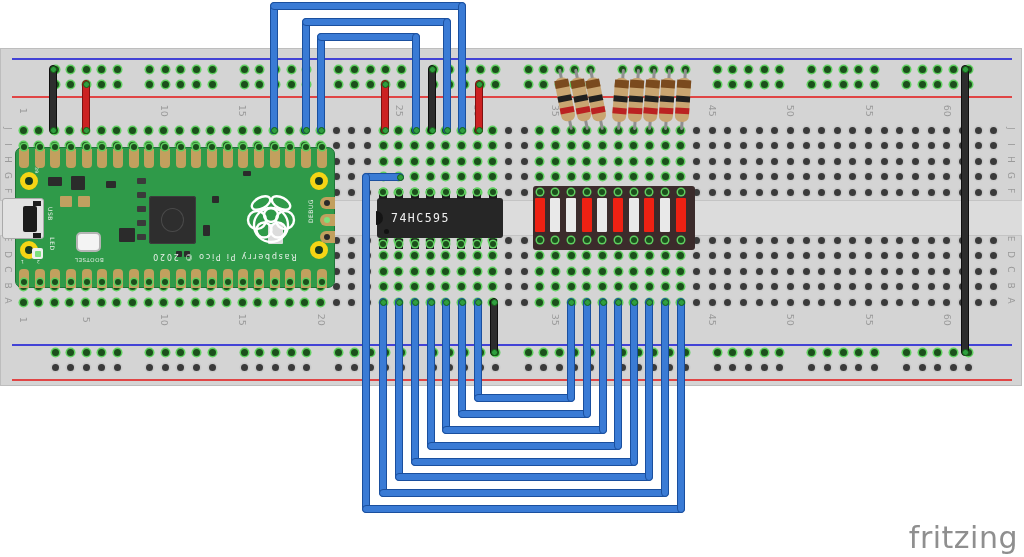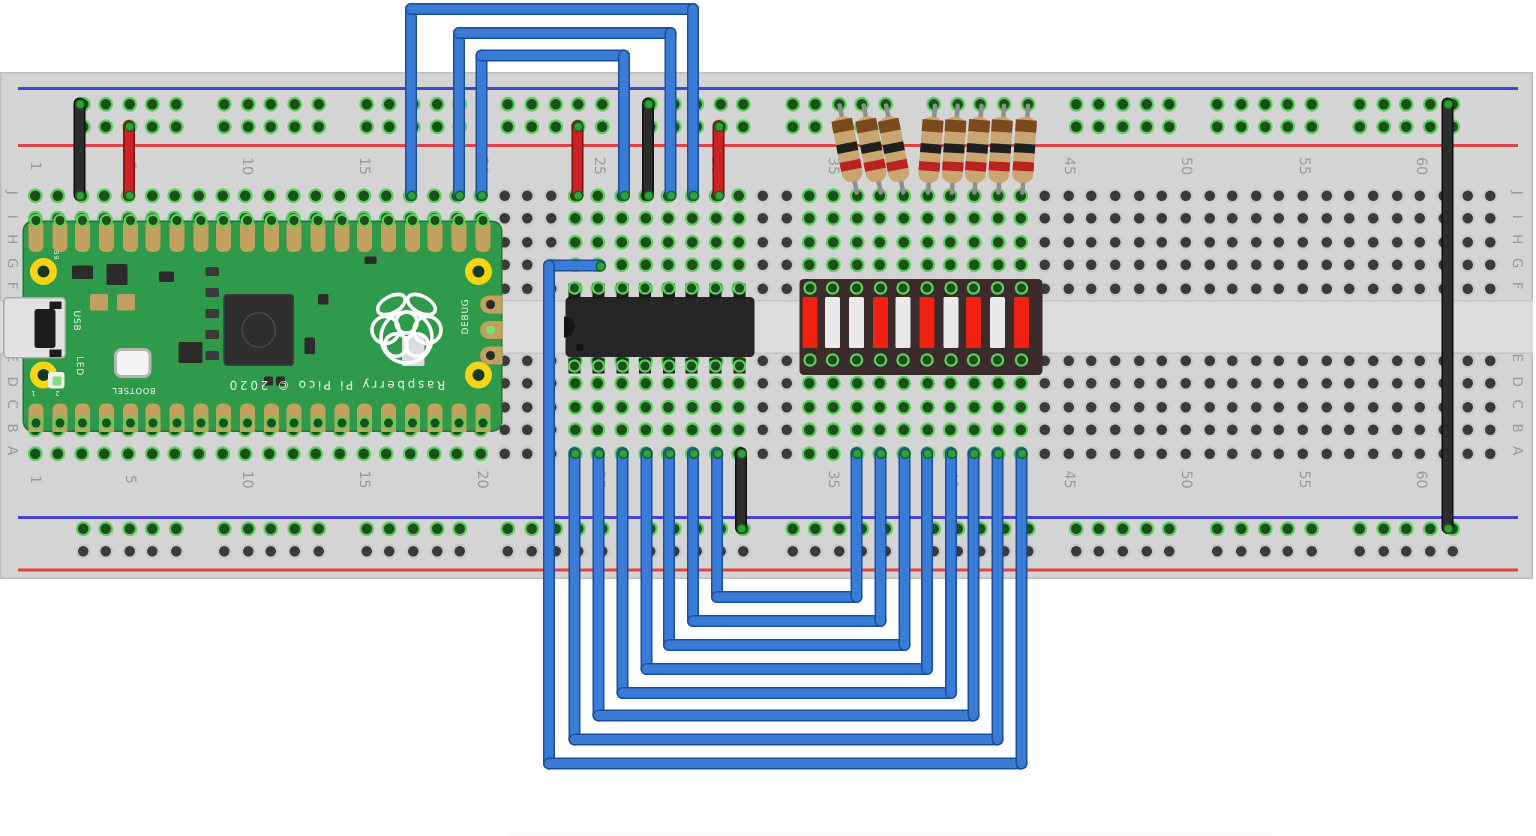--- a/index.html
+++ b/index.html
@@ -167,20 +167,21 @@
       <div class="lbl" style="left: 26px; top: 93px; width: 20px; text-align: center; font-size: 6px; color: rgb(232, 240, 232); letter-spacing: 0.5px; transform: rotate(90deg); z-index: 3;">LED</div>
       <div class="lbl" style="left: 280px; top: 60px; width: 30px; text-align: center; font-size: 6px; color: rgb(232, 240, 232); letter-spacing: 0.5px; transform: rotate(-90deg); z-index: 3;">DEBUG</div>
       <div class="lbl" style="left: 14px; top: 20px; width: 12px; text-align: center; font-size: 4.5px; color: rgb(232, 240, 232); letter-spacing: 0.5px; transform: rotate(90deg); z-index: 3;">39</div>
       <div class="lbl" style="left: 1px; top: 110px; width: 10px; text-align: center; font-size: 4.5px; color: rgb(232, 240, 232); letter-spacing: 0.5px; transform: rotate(180deg); z-index: 3;">1</div>
       <div class="lbl" style="left: 17px; top: 110px; width: 10px; text-align: center; font-size: 4.5px; color: rgb(232, 240, 232); letter-spacing: 0.5px; transform: rotate(180deg); z-index: 3;">2</div>
     </div>
 
   <div id="chip" style="left: 377px; top: 198px; width: 126px; height: 40px; background: rgb(38, 38, 38);">
     <div class="chip-notch"></div>
     <div class="chip-pin1"></div>
+    <span class="chip-label">74HC595</span>
   <div style="position: absolute; left: 2.18px; top: -9px; width: 8px; height: 10px; background: rgb(29, 29, 29);"></div>
       <div style="position: absolute; left: 2.18px; top: 41px; width: 8px; height: 10px; background: rgb(29, 29, 29);"></div>
       <div style="position: absolute; left: 3.18px; top: -9px; width: 6px; height: 6px; border-radius: 50%; background: rgb(28, 79, 28); box-shadow: rgb(95, 207, 95) 0px 0px 0px 1.5px; z-index: 1;"></div>
       <div style="position: absolute; left: 3.18px; top: 43px; width: 6px; height: 6px; border-radius: 50%; background: rgb(28, 79, 28); box-shadow: rgb(95, 207, 95) 0px 0px 0px 1.5px; z-index: 1;"></div>
       <div style="position: absolute; left: 17.84px; top: -9px; width: 8px; height: 10px; background: rgb(29, 29, 29);"></div>
       <div style="position: absolute; left: 17.84px; top: 41px; width: 8px; height: 10px; background: rgb(29, 29, 29);"></div>
       <div style="position: absolute; left: 18.84px; top: -9px; width: 6px; height: 6px; border-radius: 50%; background: rgb(28, 79, 28); box-shadow: rgb(95, 207, 95) 0px 0px 0px 1.5px; z-index: 1;"></div>
       <div style="position: absolute; left: 18.84px; top: 43px; width: 6px; height: 6px; border-radius: 50%; background: rgb(28, 79, 28); box-shadow: rgb(95, 207, 95) 0px 0px 0px 1.5px; z-index: 1;"></div>
       <div style="position: absolute; left: 33.5px; top: -9px; width: 8px; height: 10px; background: rgb(29, 29, 29);"></div>
       <div style="position: absolute; left: 33.5px; top: 41px; width: 8px; height: 10px; background: rgb(29, 29, 29);"></div>
@@ -234,20 +235,21 @@
       <div style="position: absolute; left: 113.4px; top: 3px; width: 6px; height: 6px; border-radius: 50%; background: rgb(28, 79, 28); box-shadow: rgb(95, 207, 95) 0px 0px 0px 1.5px; z-index: 2;"></div>
       <div style="position: absolute; left: 113.4px; top: 51px; width: 6px; height: 6px; border-radius: 50%; background: rgb(28, 79, 28); box-shadow: rgb(95, 207, 95) 0px 0px 0px 1.5px; z-index: 2;"></div>
       <div style="position: absolute; left: 127.06px; top: 12px; width: 10px; height: 34px; background: rgb(233, 233, 233); border-radius: 1px;"></div>
       <div style="position: absolute; left: 129.06px; top: 3px; width: 6px; height: 6px; border-radius: 50%; background: rgb(28, 79, 28); box-shadow: rgb(95, 207, 95) 0px 0px 0px 1.5px; z-index: 2;"></div>
       <div style="position: absolute; left: 129.06px; top: 51px; width: 6px; height: 6px; border-radius: 50%; background: rgb(28, 79, 28); box-shadow: rgb(95, 207, 95) 0px 0px 0px 1.5px; z-index: 2;"></div>
       <div style="position: absolute; left: 142.72px; top: 12px; width: 10px; height: 34px; background: rgb(238, 33, 19); border-radius: 1px;"></div>
       <div style="position: absolute; left: 144.72px; top: 3px; width: 6px; height: 6px; border-radius: 50%; background: rgb(28, 79, 28); box-shadow: rgb(95, 207, 95) 0px 0px 0px 1.5px; z-index: 2;"></div>
       <div style="position: absolute; left: 144.72px; top: 51px; width: 6px; height: 6px; border-radius: 50%; background: rgb(28, 79, 28); box-shadow: rgb(95, 207, 95) 0px 0px 0px 1.5px; z-index: 2;"></div>
     </div>
 
+  <div id="logo" style="color: rgb(143, 143, 143);">fritzing</div>
 <div style="position: absolute; left: 0px; top: 48px; width: 1022px; height: 338px; background: rgb(212, 212, 212); border: 1px solid rgb(189, 189, 189); z-index: 1;"></div>
     <div style="position: absolute; left: 0px; top: 200px; width: 1022px; height: 36px; background: rgb(220, 220, 220); border-top: 1px solid rgb(196, 196, 196); border-bottom: 1px solid rgb(196, 196, 196); z-index: 2;"></div>
     <div style="position: absolute; left: 12px; top: 58px; width: 1000px; height: 2px; background: rgb(67, 67, 214); z-index: 2;"></div>
     <div style="position: absolute; left: 12px; top: 96px; width: 1000px; height: 2px; background: rgb(224, 69, 69); z-index: 2;"></div>
     <div style="position: absolute; left: 12px; top: 344px; width: 1000px; height: 2px; background: rgb(67, 67, 214); z-index: 2;"></div>
     <div style="position: absolute; left: 12px; top: 379px; width: 1000px; height: 2px; background: rgb(224, 69, 69); z-index: 2;"></div>
     <div style="position: absolute; left: 51.5px; top: 65.5px; width: 7px; height: 7px; border-radius: 50%; background: rgb(28, 79, 28); box-shadow: rgb(95, 207, 95) 0px 0px 0px 1.5px; z-index: 3;"></div>
     <div style="position: absolute; left: 67.1px; top: 65.5px; width: 7px; height: 7px; border-radius: 50%; background: rgb(28, 79, 28); box-shadow: rgb(95, 207, 95) 0px 0px 0px 1.5px; z-index: 3;"></div>
     <div style="position: absolute; left: 82.7px; top: 65.5px; width: 7px; height: 7px; border-radius: 50%; background: rgb(28, 79, 28); box-shadow: rgb(95, 207, 95) 0px 0px 0px 1.5px; z-index: 3;"></div>
     <div style="position: absolute; left: 98.3px; top: 65.5px; width: 7px; height: 7px; border-radius: 50%; background: rgb(28, 79, 28); box-shadow: rgb(95, 207, 95) 0px 0px 0px 1.5px; z-index: 3;"></div>

